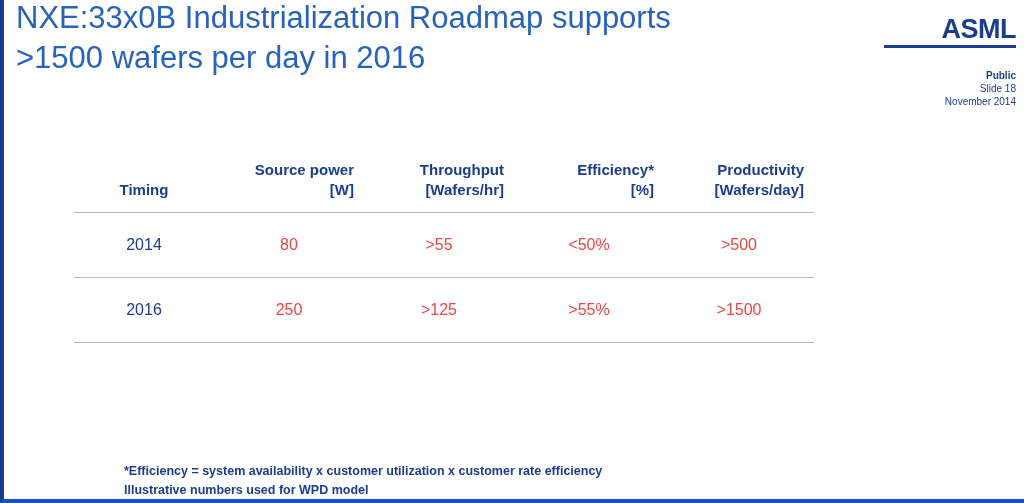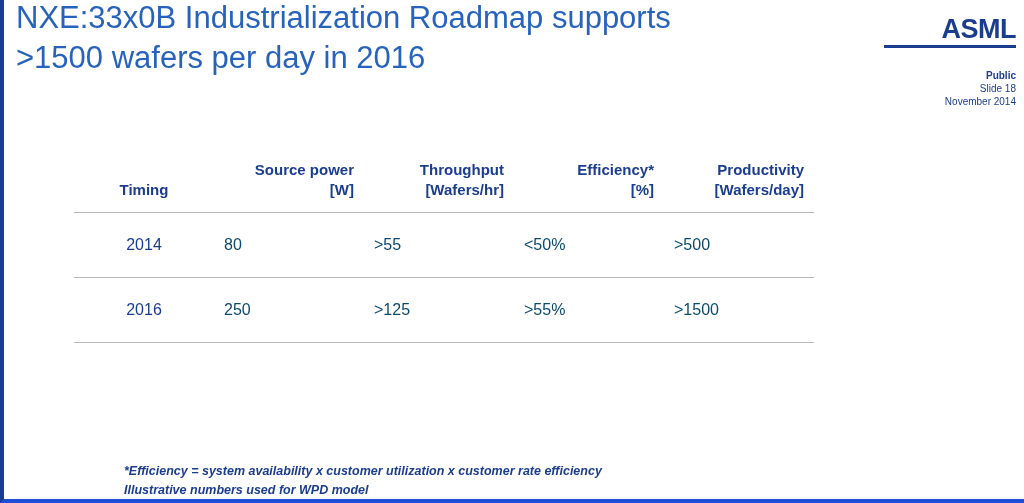--- a/index.html
+++ b/index.html
@@ -96,24 +96,24 @@
     white-space: nowrap;
   }
   table.data th.col-timing {
     text-align: center;
     width: 120px;
   }
   table.data th .unit {
     display: block;
   }
   table.data td {
-    color: #0c4a6e;
+    color: #ef4444;
     font-size: 16px;
     padding: 20px 10px 20px 10px;
-    text-align: left;
+    text-align: center;
     border-top: 1px solid #b9b9b9;
     height: 24px;
   }
   table.data td.col-timing {
     color: #1b3d8f;
     text-align: center;
   }
   table.data tbody tr:last-child td {
     border-bottom: 1px solid #b9b9b9;
     margin-top: 21px;
@@ -123,21 +123,20 @@
     position: absolute;
     left: 120px;
     top: 462px;
     color: #1b3d8f;
     font-size: 12.5px;
     line-height: 19px;
     font-weight: bold;
   }
   .footnotes div {
     white-space: nowrap;
-    font-style: italic;
   }
 </style>
 </head>
 <body>
 
 <div class="slide">
 
   <div class="title">
     <span class="line">NXE:33x0B Industrialization Roadmap supports</span>
     <span class="line">&gt;1500 wafers per day in 2016</span>

